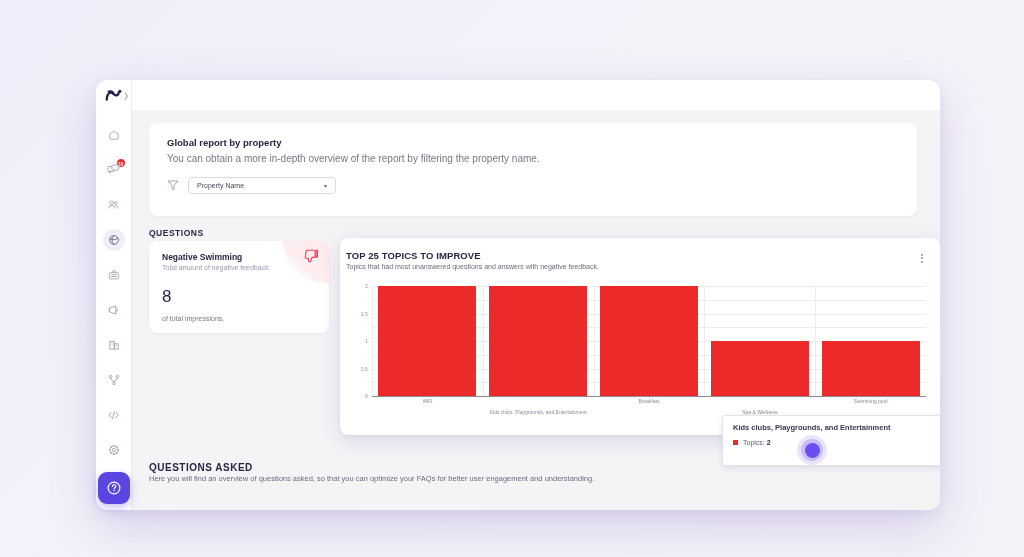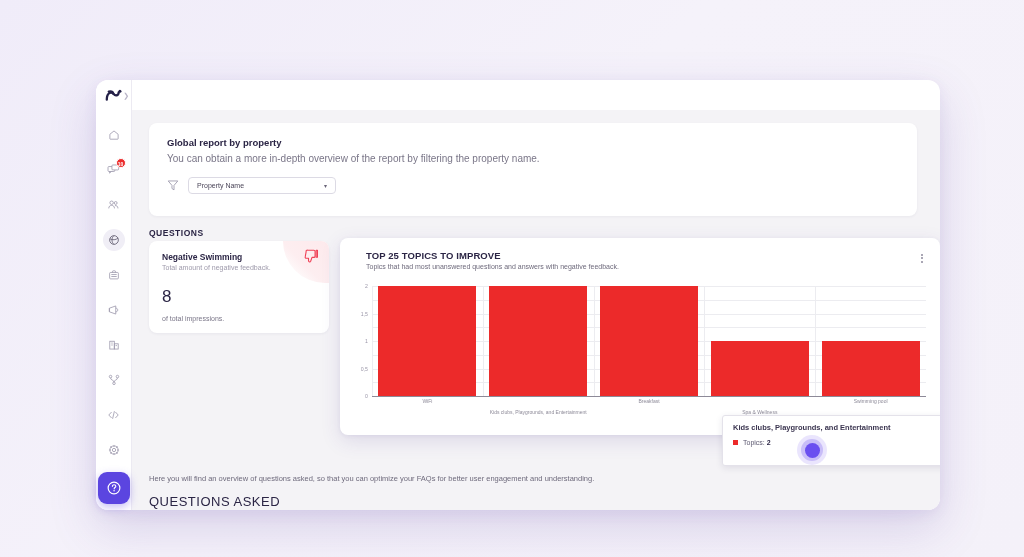--- a/index.html
+++ b/index.html
@@ -294,21 +294,21 @@
 
   
   #chart-panel {
     position: absolute;
     left: 208px; top: 128px;
     width: 600px;
     height: 197px;
     background: #fff;
     border-radius: 8px;
     box-shadow: 0 6px 20px rgba(70,50,140,0.13), 0 1px 4px rgba(70,50,140,0.07);
-    padding: 12px 14px 6px 26px;
+    padding: 12px 14px 6px 6px;
   }
   #chart-title {
     font-size: 9.5px;
     font-weight: bold;
     color: #2b2545;
     letter-spacing: .1px;
   }
   #chart-sub {
     font-size: 7px;
     color: #6e6a7c;
@@ -426,25 +426,24 @@
     border-radius: 50%;
     background: #6a4ff0;
     position: relative;
     z-index: 2;
   }
 
   
   #questions-label {
     position: absolute;
     left: 17px; top: 352px;
-    font-size: 13px;
-    font-weight: normal;
+    font-size: 10px;
+    font-weight: bold;
     letter-spacing: .5px;
     color: #2b2545;
-    margin-top: 32px;
   }
   #questions-sub {
     position: absolute;
     left: 17px; top: 364px;
     font-size: 7.5px;
     color: #6e6a7c;
   }
 </style>
 </head>
 <body>

